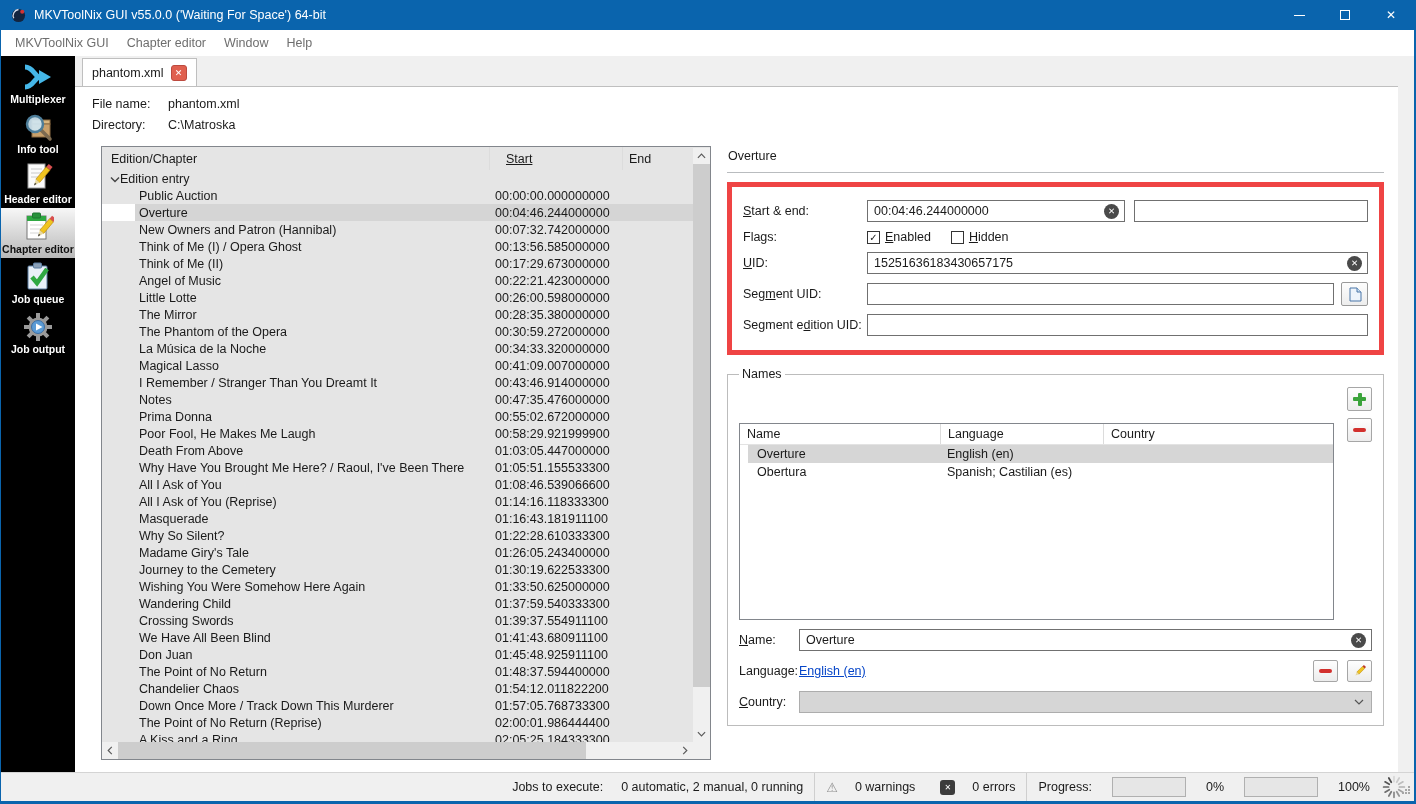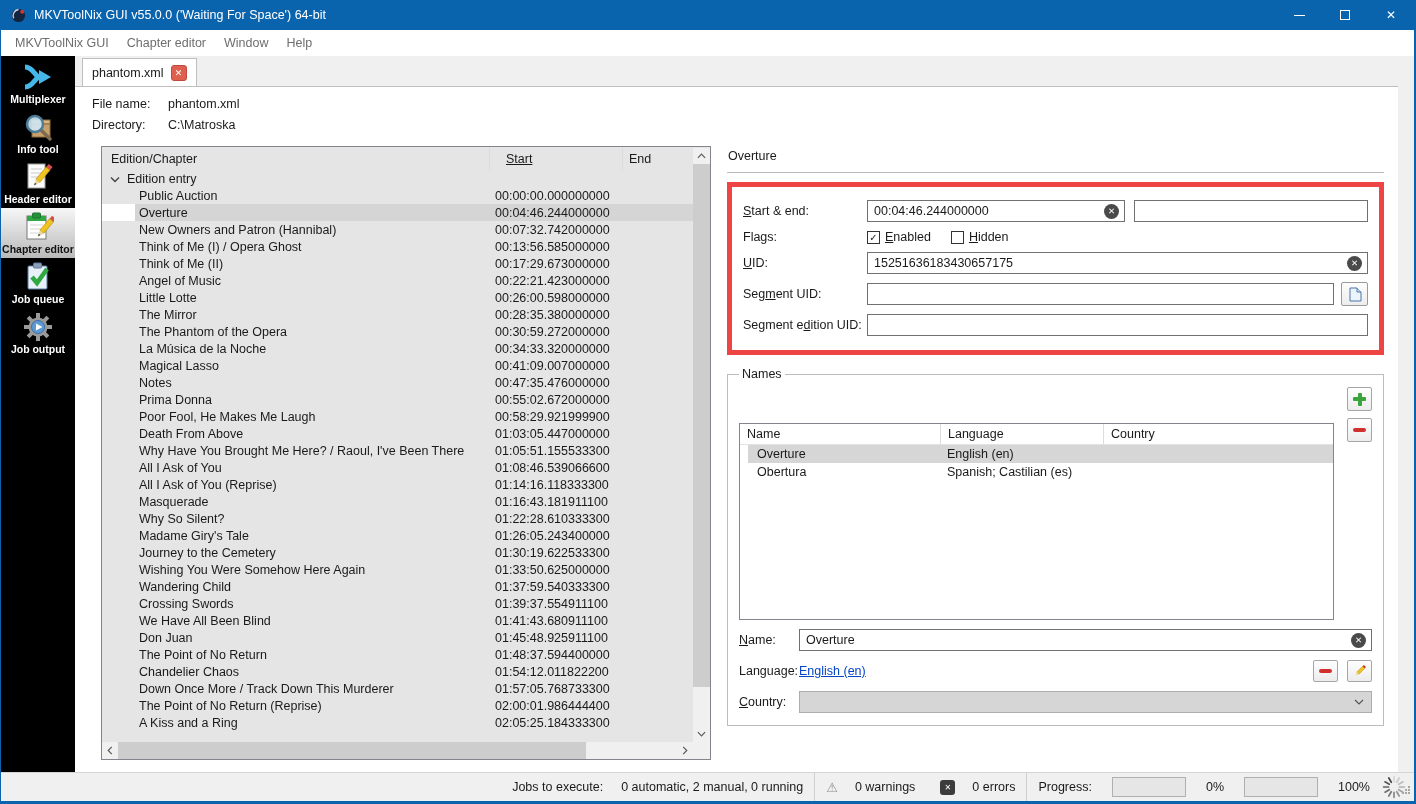--- a/index.html
+++ b/index.html
@@ -48,21 +48,21 @@
 .th { display:flex; align-items:center; }
 .th-name { width:387px; padding-left:9px; }
 .th-start { width:133px; padding-left:16px; border-left:1px solid #dcdcdc;text-decoration:underline; }
 .th-end { flex:1; padding-left:6px; border-left:1px solid #dcdcdc; }
 .tree-body { flex:1; overflow:hidden; }
 .tree-row { display:flex; height:17px; align-items:center; font-size:12.5px; white-space:nowrap; }
 .tree-row .c-name { width:387px; padding-left:37px; overflow:hidden; }
 .tree-row .c-start { width:133px; padding-left:6px; }
 .tree-row .c-end { flex:1; }
 .tree-row.sel { background:linear-gradient(to right, #fff 33px, #d5d5d5 33px); }
-.edition-row .c-name { padding-left:8px; display:flex; align-items:flex-start; gap:7px; }
+.edition-row .c-name { padding-left:8px; display:flex; align-items:flex-start; }
 .vscroll { position:absolute; top:1px; right:0; bottom:17px; width:17px; background:#f0f0f0; display:flex;
   flex-direction:column; align-items:center; }
 .v-arrow { height:16px; display:flex; align-items:center; justify-content:center; width:100%; flex-shrink:0; }
 .v-thumb { width:17px; background:#cdcdcd; height:88%; }
 .hscroll { position:absolute; left:0; right:17px; bottom:0; height:17px; background:#f0f0f0; display:flex; align-items:center; }
 .h-arrow { width:16px; display:flex; align-items:center; justify-content:center; flex-shrink:0; }
 .h-thumb { width:468px; height:17px; background:#cdcdcd; }
 .scroll-corner { position:absolute; right:0; bottom:0; width:17px; height:17px; background:#f0f0f0; }
 
 
@@ -343,20 +343,25 @@
     <span class="c-end"></span>
   </div>
                 <div class="tree-row">
     <span class="c-name">La Música de la Noche</span>
     <span class="c-start">00:34:33.320000000</span>
     <span class="c-end"></span>
   </div>
                 <div class="tree-row">
     <span class="c-name">Magical Lasso</span>
     <span class="c-start">00:41:09.007000000</span>
+    <span class="c-end"></span>
+  </div>
+                <div class="tree-row">
+    <span class="c-name">I Remember / Stranger Than You Dreamt It</span>
+    <span class="c-start">00:43:46.914000000</span>
     <span class="c-end"></span>
   </div>
                 <div class="tree-row">
     <span class="c-name">Notes</span>
     <span class="c-start">00:47:35.476000000</span>
     <span class="c-end"></span>
   </div>
                 <div class="tree-row">
     <span class="c-name">Prima Donna</span>
     <span class="c-start">00:55:02.672000000</span>

